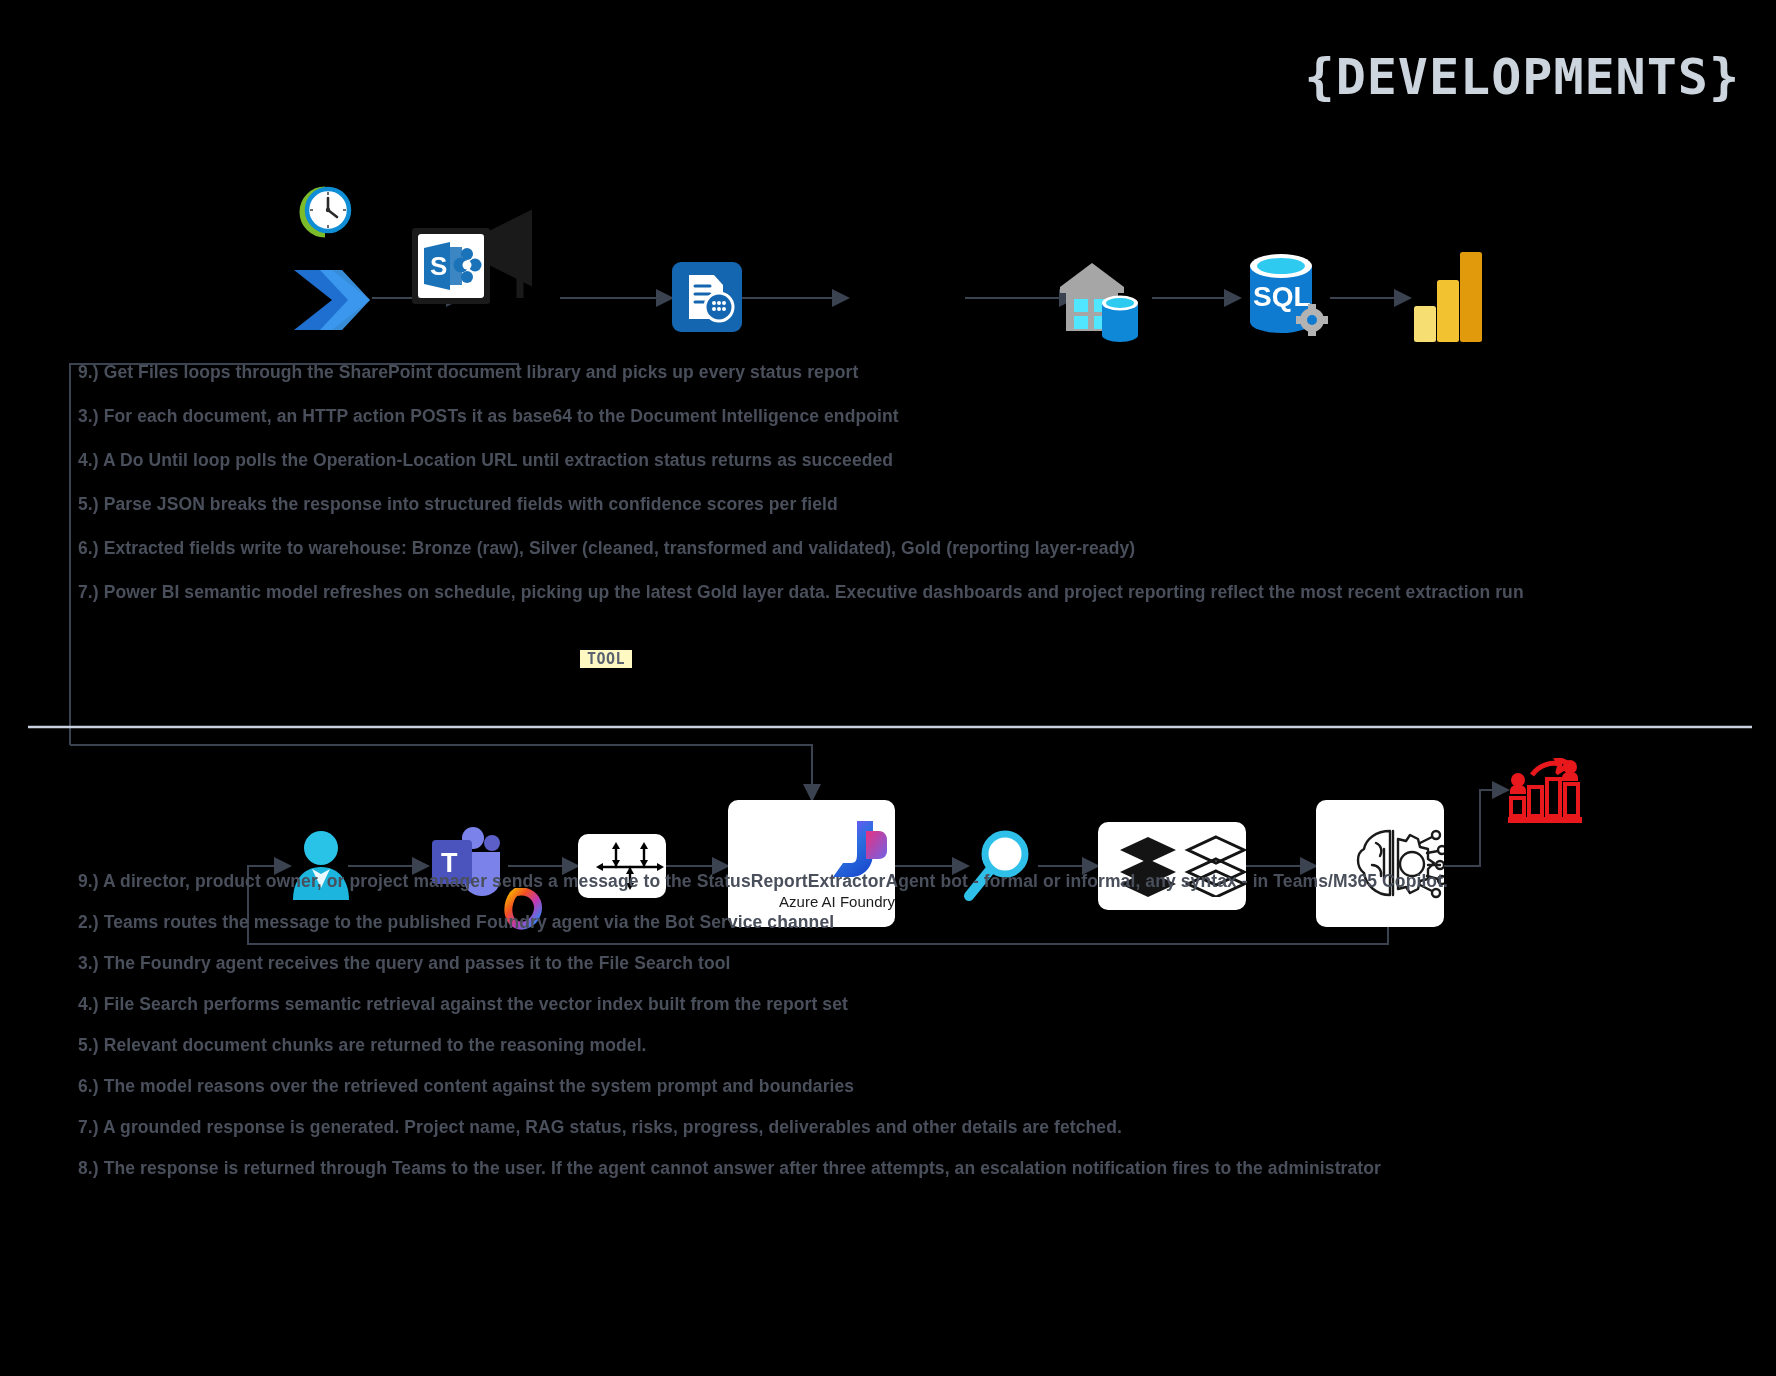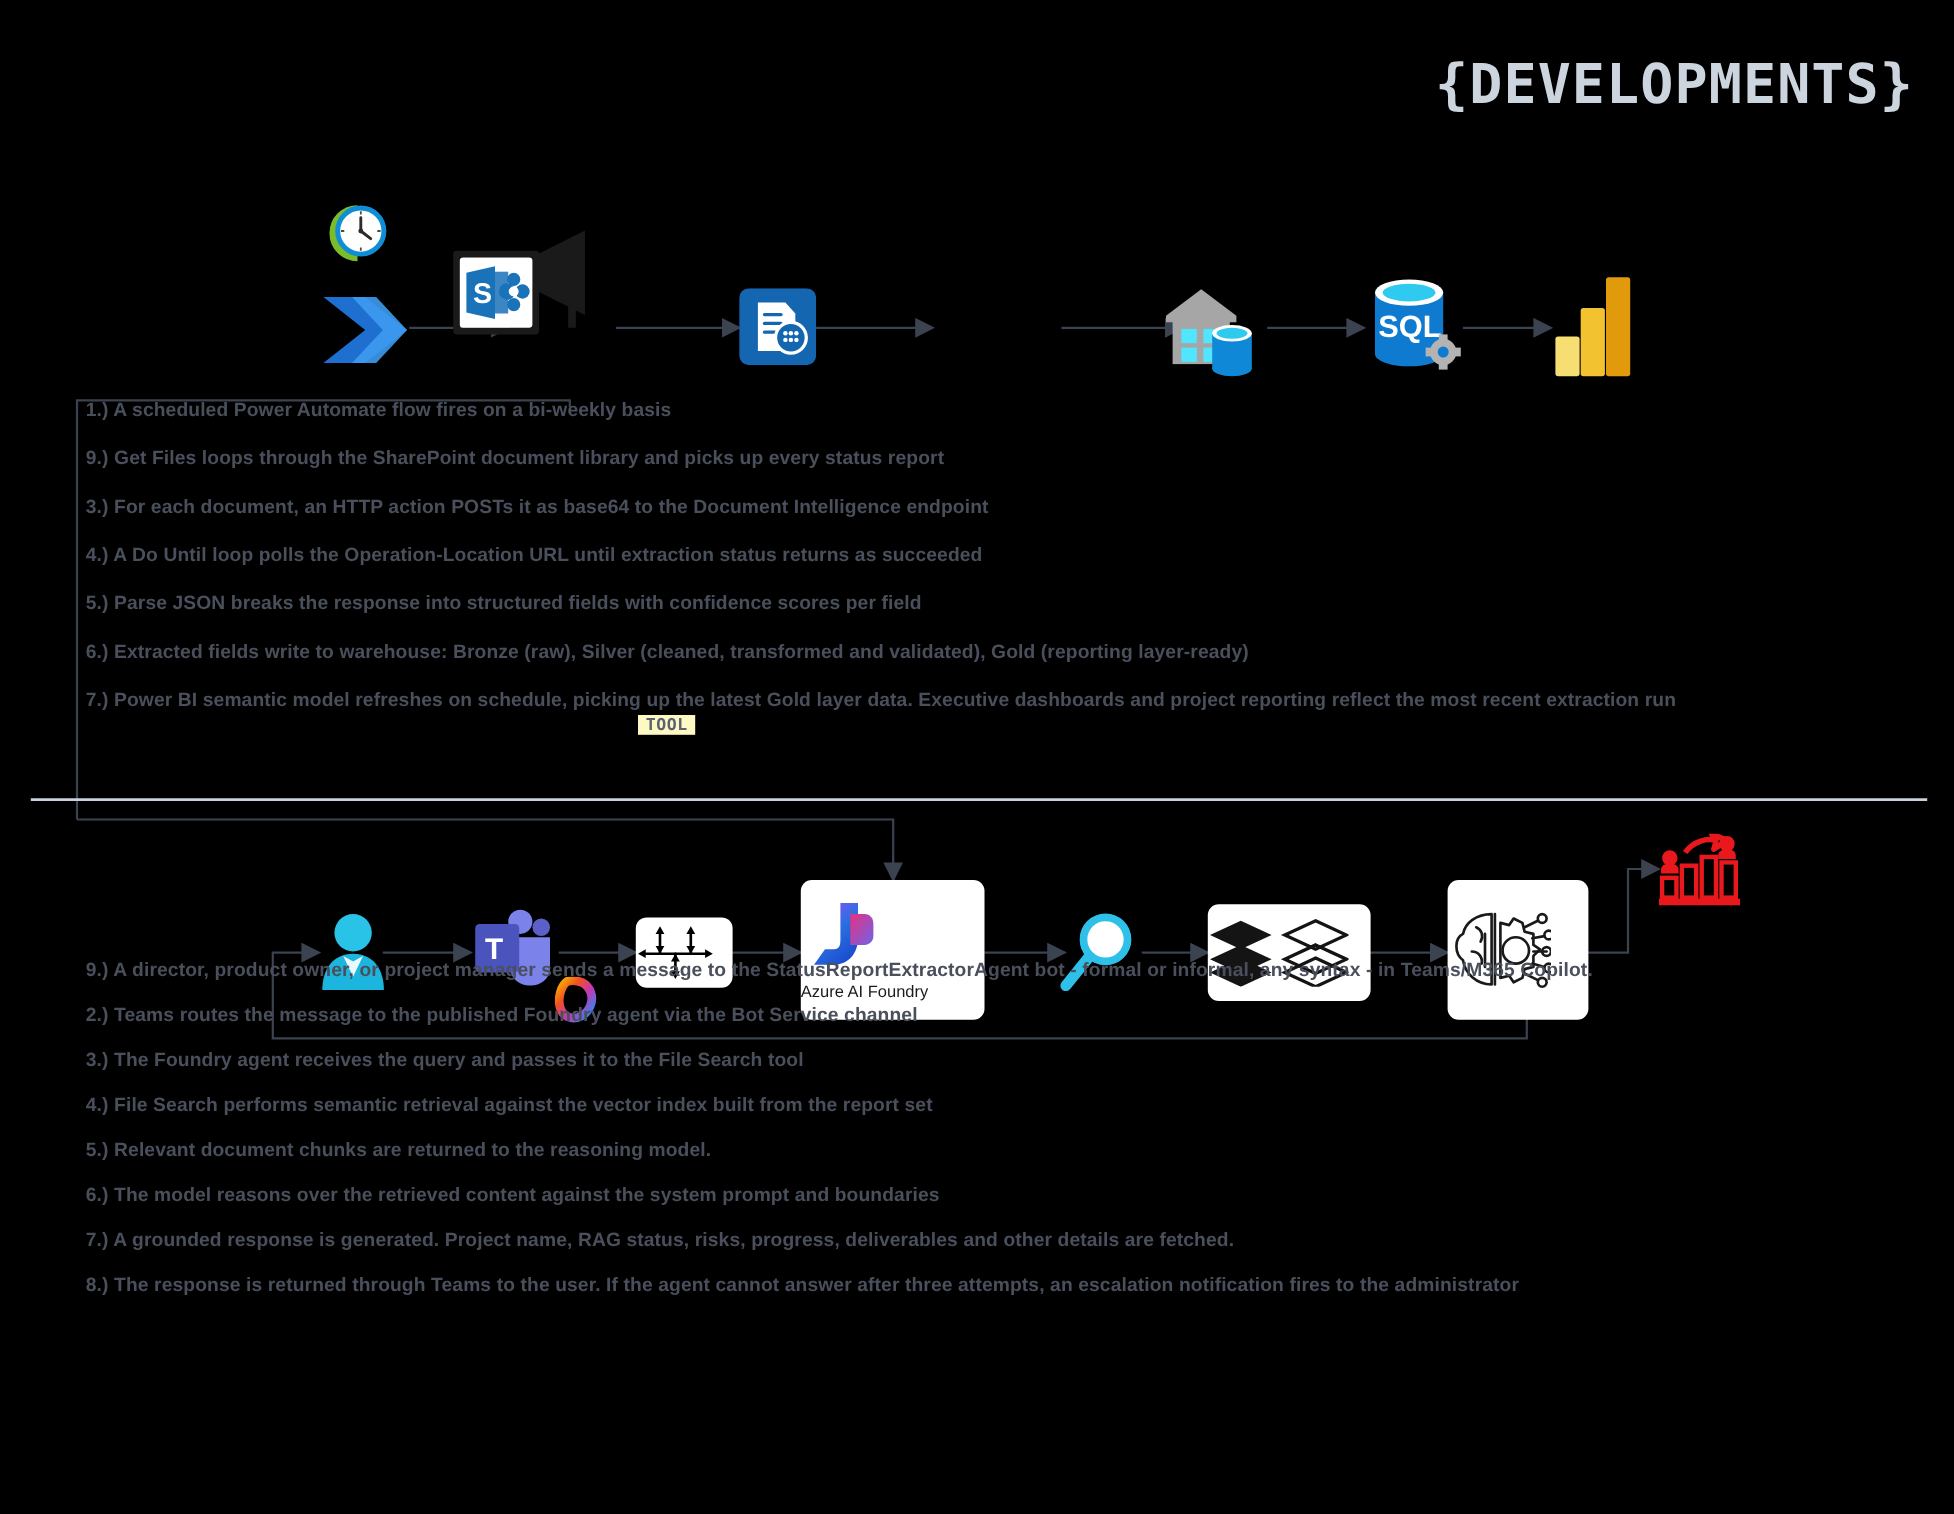--- a/index.html
+++ b/index.html
@@ -44,21 +44,21 @@
     position: absolute;
     display: flex;
     align-items: center;
     justify-content: center;
   }
   .whitecard {
     background: #ffffff;
     border-radius: 10px;
     display: flex;
     flex-direction: column;
-    align-items: flex-start;
+    align-items: flex-end;
     justify-content: center;
   }
   .card-label {
     font-size: 15px;
     color: #1b1b1b;
     font-family: "Liberation Sans", sans-serif;
     margin-top: 2px;
     white-space: nowrap;
   }
 
@@ -255,21 +255,20 @@
 
   <div class="node" style="left:1410px; top:248px; width:80px; height:96px;">
     <svg width="80" height="96" viewBox="0 0 80 96">
       <rect x="4" y="58" width="22" height="36" rx="2.5" fill="#f6de73"></rect>
       <rect x="27" y="32" width="22" height="62" rx="2.5" fill="#f2c230"></rect>
       <rect x="50" y="4" width="22" height="90" rx="2.5" fill="#e09a0b"></rect>
     </svg>
   </div>
 
   <div class="steplist" id="list-top">
-    <div class="step">1.) A scheduled Power Automate flow fires on a bi-weekly basis</div>
     <div class="step">9.) Get Files loops through the SharePoint document library and picks up every status report</div>
     <div class="step">3.) For each document, an HTTP action POSTs it as base64 to the Document Intelligence endpoint</div>
     <div class="step">4.) A Do Until loop polls the Operation-Location URL until extraction status returns as succeeded</div>
     <div class="step">5.) Parse JSON breaks the response into structured fields with confidence scores per field</div>
     <div class="step">6.) Extracted fields write to warehouse: Bronze (raw), Silver (cleaned, transformed and validated), Gold (reporting layer-ready)</div>
     <div class="step">7.) Power BI semantic model refreshes on schedule, picking up the latest Gold layer data. Executive dashboards and project reporting reflect the most recent extraction run</div>
   </div>
 
   <div class="node" style="left:290px; top:826px; width:62px; height:80px;">
     <svg width="62" height="80" viewBox="0 0 62 80">

